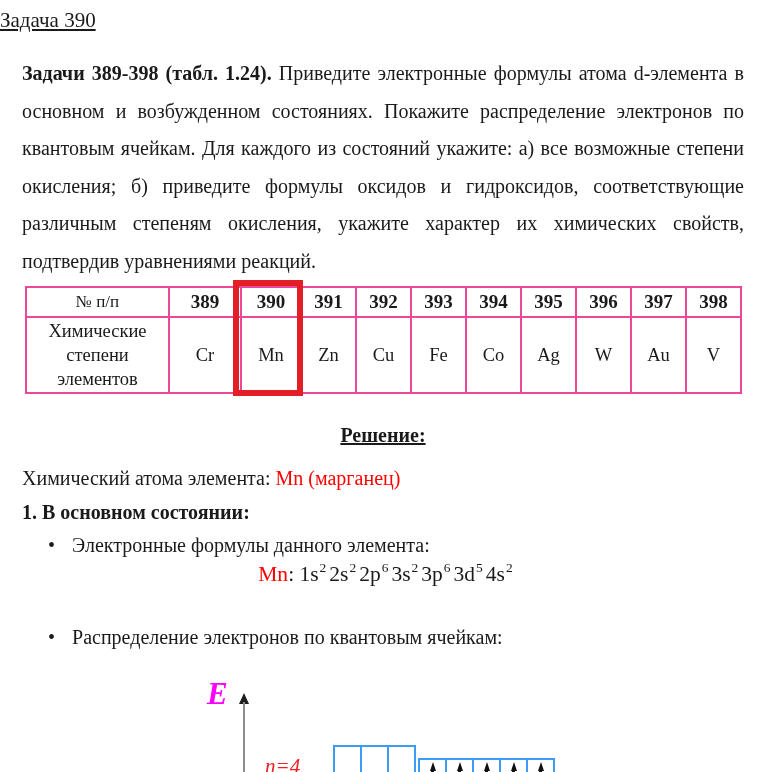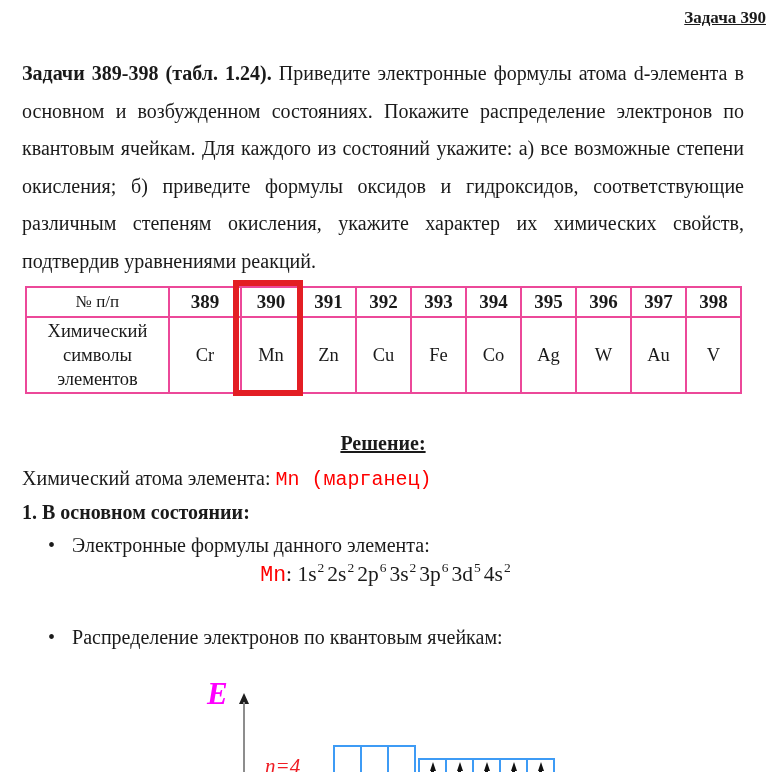--- a/index.html
+++ b/index.html
@@ -3,21 +3,21 @@
 <meta charset="utf-8">
 <style>
   html,body{margin:0;padding:0;}
   .page{
     position:relative; width:766px; height:772px; overflow:hidden;
     background:#ffffff; color:#1a1a1a;
     font-family:"Liberation Serif","DejaVu Serif",serif;
   }
   .title{
     position:absolute; top:8px; left:0; right:0;
-    text-align:right; font-size:17px; font-weight:bold;
+    text-align:left; font-size:21px; font-weight:normal;
     text-decoration:underline;
   }
   .problem{
     position:absolute; top:55px; left:22px; width:722px;
     text-align:justify; font-size:20px; line-height:37.5px; margin:0;
   }
   .problem b{font-weight:bold;}
   
   .tablewrap{position:absolute; left:25px; top:286px; width:715px;}
   table.eltable{
@@ -32,24 +32,24 @@
   tr.r2 td{height:74px; font-size:18.5px;}
   td.hd{font-size:17px; line-height:24px;}
   td.num{font-weight:bold; font-size:19px;}
   .hlbox{
     position:absolute; left:208px; top:-6px; width:70px; height:116px;
     border:6px solid var(--hl,#e31e24); box-sizing:border-box; pointer-events:none;
   }
   
   .solheading{
     position:absolute; top:424px; left:0; right:0; text-align:center;
-    font-size:20px; font-weight:bold; text-decoration:underline; margin:8px;
+    font-size:20px; font-weight:bold; text-decoration:underline; margin:0;
   }
   .symline{position:absolute; top:467px; left:22px; font-size:20px; margin:0;}
-  .red{color:var(--red,#fe0000);font-family:Liberation Mono, monospace;}
+  .red{color:var(--red,#fe0000);}
   .stateheading{position:absolute; top:501px; left:22px; font-size:20px; font-weight:bold; margin:0;}
   .bullet{
     position:absolute; left:48px; display:flex; gap:17px; font-size:20px;
   }
   .bullet.b1{top:534px;}
   .bullet.b2{top:626px;}
   .bdot{font-size:20px;}
   .formula{
     position:absolute; top:562px; left:0; right:0; text-align:center;
     font-size:21.5px;
@@ -126,21 +126,21 @@
             <td class="num">391</td>
             <td class="num">392</td>
             <td class="num">393</td>
             <td class="num">394</td>
             <td class="num">395</td>
             <td class="num">396</td>
             <td class="num">397</td>
             <td class="num">398</td>
           </tr>
         <tr class="r2">
-          <td class="hd">Химический символы элементов</td>
+          <td class="hd">Химические степени элементов</td>
         <td>Cr</td>
             <td>Mn</td>
             <td>Zn</td>
             <td>Cu</td>
             <td>Fe</td>
             <td>Co</td>
             <td>Ag</td>
             <td>W</td>
             <td>Au</td>
             <td>V</td>

